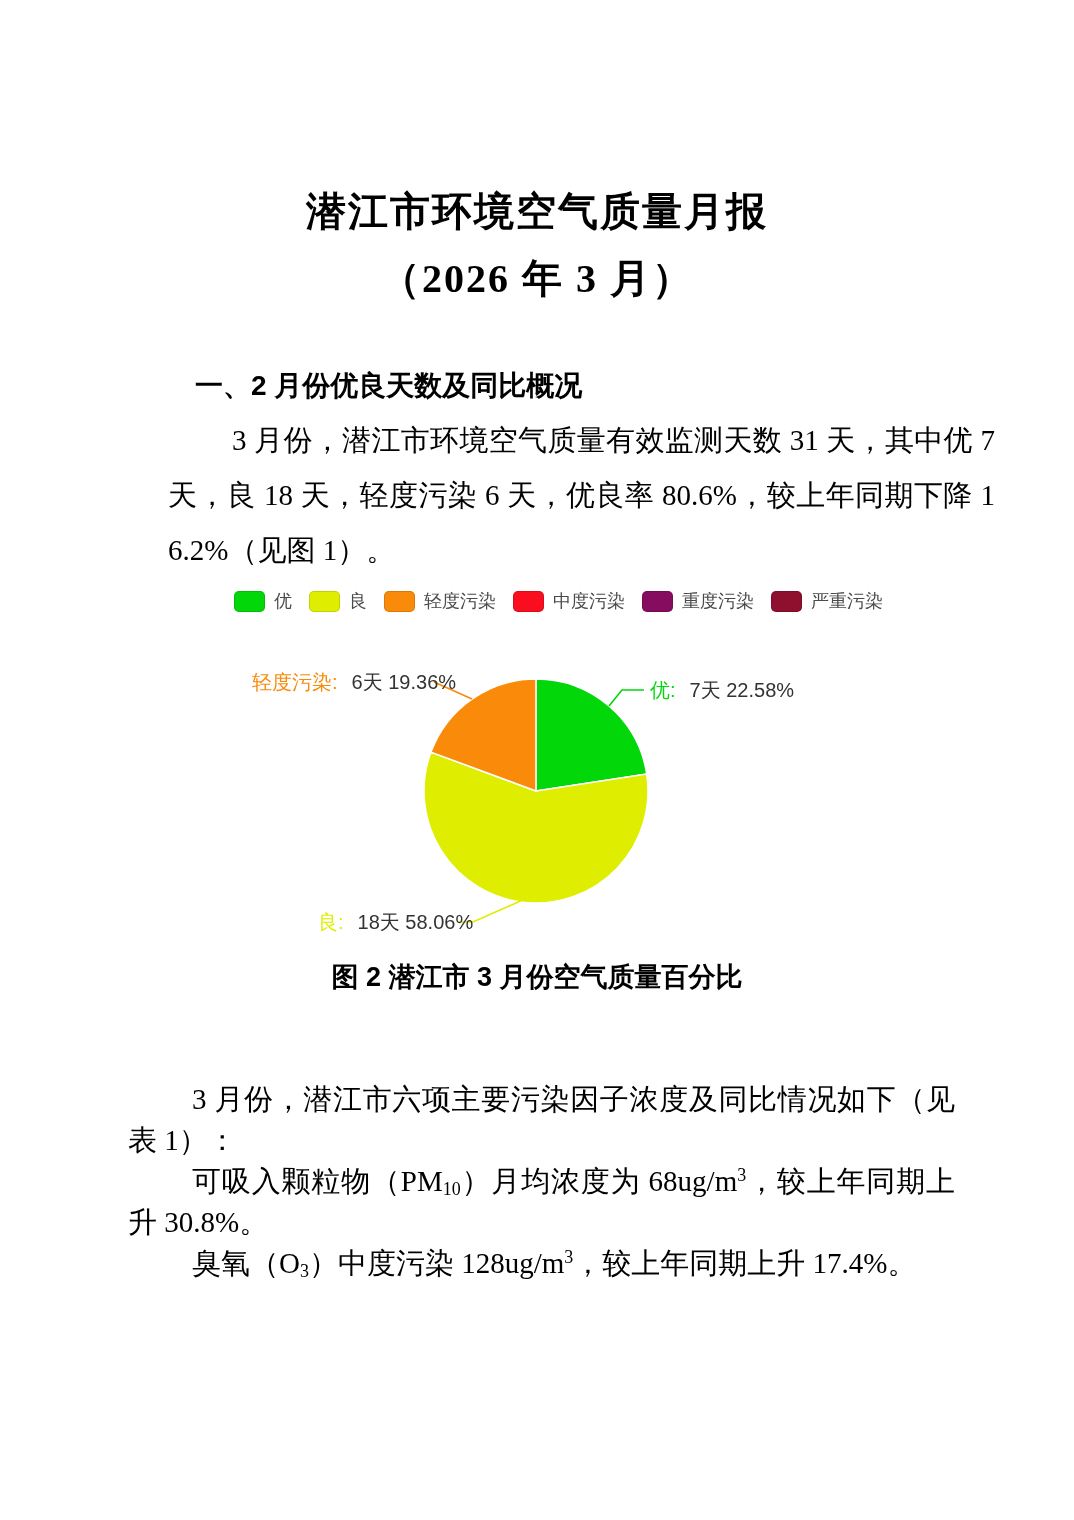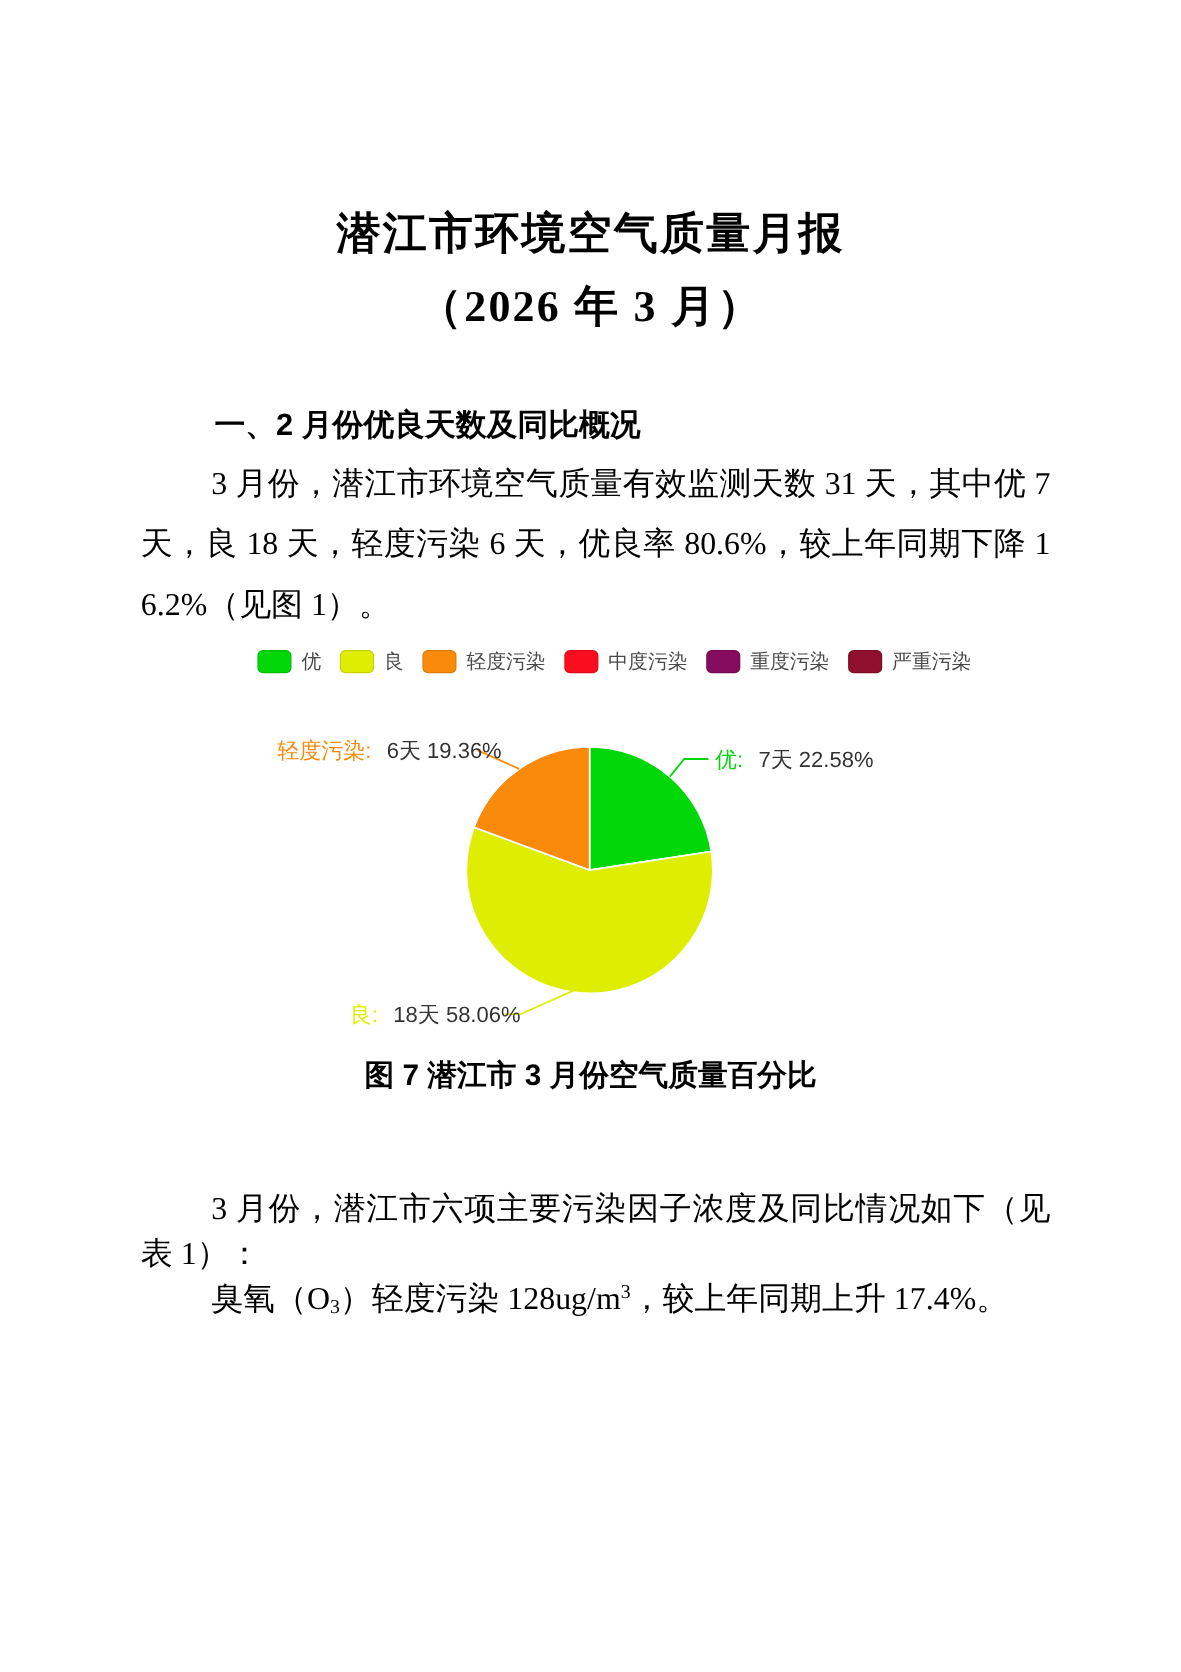--- a/index.html
+++ b/index.html
@@ -61,21 +61,21 @@
 </head>
 <body>
 
 <div class="page">
 
   <div class="abs doc-title" style="top:190px;">潜江市环境空气质量月报</div>
   <div class="abs doc-title" style="top:257px;">（2026 年 3 月）</div>
 
   <div class="abs heading" style="left:195px; top:370px;">一、2 月份优良天数及同比概况</div>
 
-  <div class="abs body-par lh-wide" style="top:413px;">
+  <div class="abs body-par lh-wide" style="top:413px;margin-left:40px;">
     <p>3 月份，潜江市环境空气质量有效监测天数 31 天，其中优 7 天，良 18 天，轻度污染 6 天，优良率 80.6%，较上年同期下降 16.2%（见图 1）。</p>
   </div>
 
   <div class="abs chart-box">
     <div class="chart-legend">
         <span class="legend-item">
           <span class="legend-swatch" style="background: rgb(2, 215, 10);"></span>
           <span>优</span>
         </span>
         <span class="legend-item">
@@ -105,21 +105,22 @@
         <path d="M408,206 L302.97,167.10 A112,112 0 0 1 408.00,94.00 Z" fill="#F98A0A" stroke="#ffffff" stroke-width="1.5"></path>
         <polyline points="481,121 494,105 516,105" fill="none" stroke="#02D70A" stroke-width="1.6"></polyline>
         <text x="522" y="112"><tspan fill="#02D70A">优:</tspan><tspan dx="14" fill="#333333">7天 22.58%</tspan></text>
         <polyline points="397,314 345,337 331,337" fill="none" stroke="#DFEE00" stroke-width="1.6"></polyline>
         <text x="190" y="344"><tspan fill="#DFEE00">良:</tspan><tspan dx="14" fill="#333333">18天 58.06%</tspan></text>
         <polyline points="344,114 306,97" fill="none" stroke="#F98A0A" stroke-width="1.6"></polyline>
         <text x="124" y="104"><tspan fill="#F98A0A">轻度污染:</tspan><tspan dx="14" fill="#333333">6天 19.36%</tspan></text>
       </svg>
   </div>
 
-  <div class="abs caption" style="top:962px;">图 7  潜江市 3 月份空气质量百分比</div>
+  <div class="abs caption" style="top:962px;">图 2  潜江市 3 月份空气质量百分比</div>
 
 
   <div class="abs body-par lh-tight" style="top:1079px;">
     <p><span>3 月份，潜江市六项主要污染因子浓度及同比情况如下（见表 1）：</span></p>
-    <p><span>臭氧（O</span><sub>3</sub><span>）轻度污染 128ug/m</span><sup>3</sup><span>，较上年同期上升 17.4%。</span></p>
+    <p><span>可吸入颗粒物（PM</span><sub>10</sub><span>）月均浓度为 68ug/m</span><sup>3</sup><span>，较上年同期上升 30.8%。</span></p>
+    <p><span>臭氧（O</span><sub>3</sub><span>）中度污染 128ug/m</span><sup>3</sup><span>，较上年同期上升 17.4%。</span></p>
   </div>
 
 </div>
 
 </body></html>

